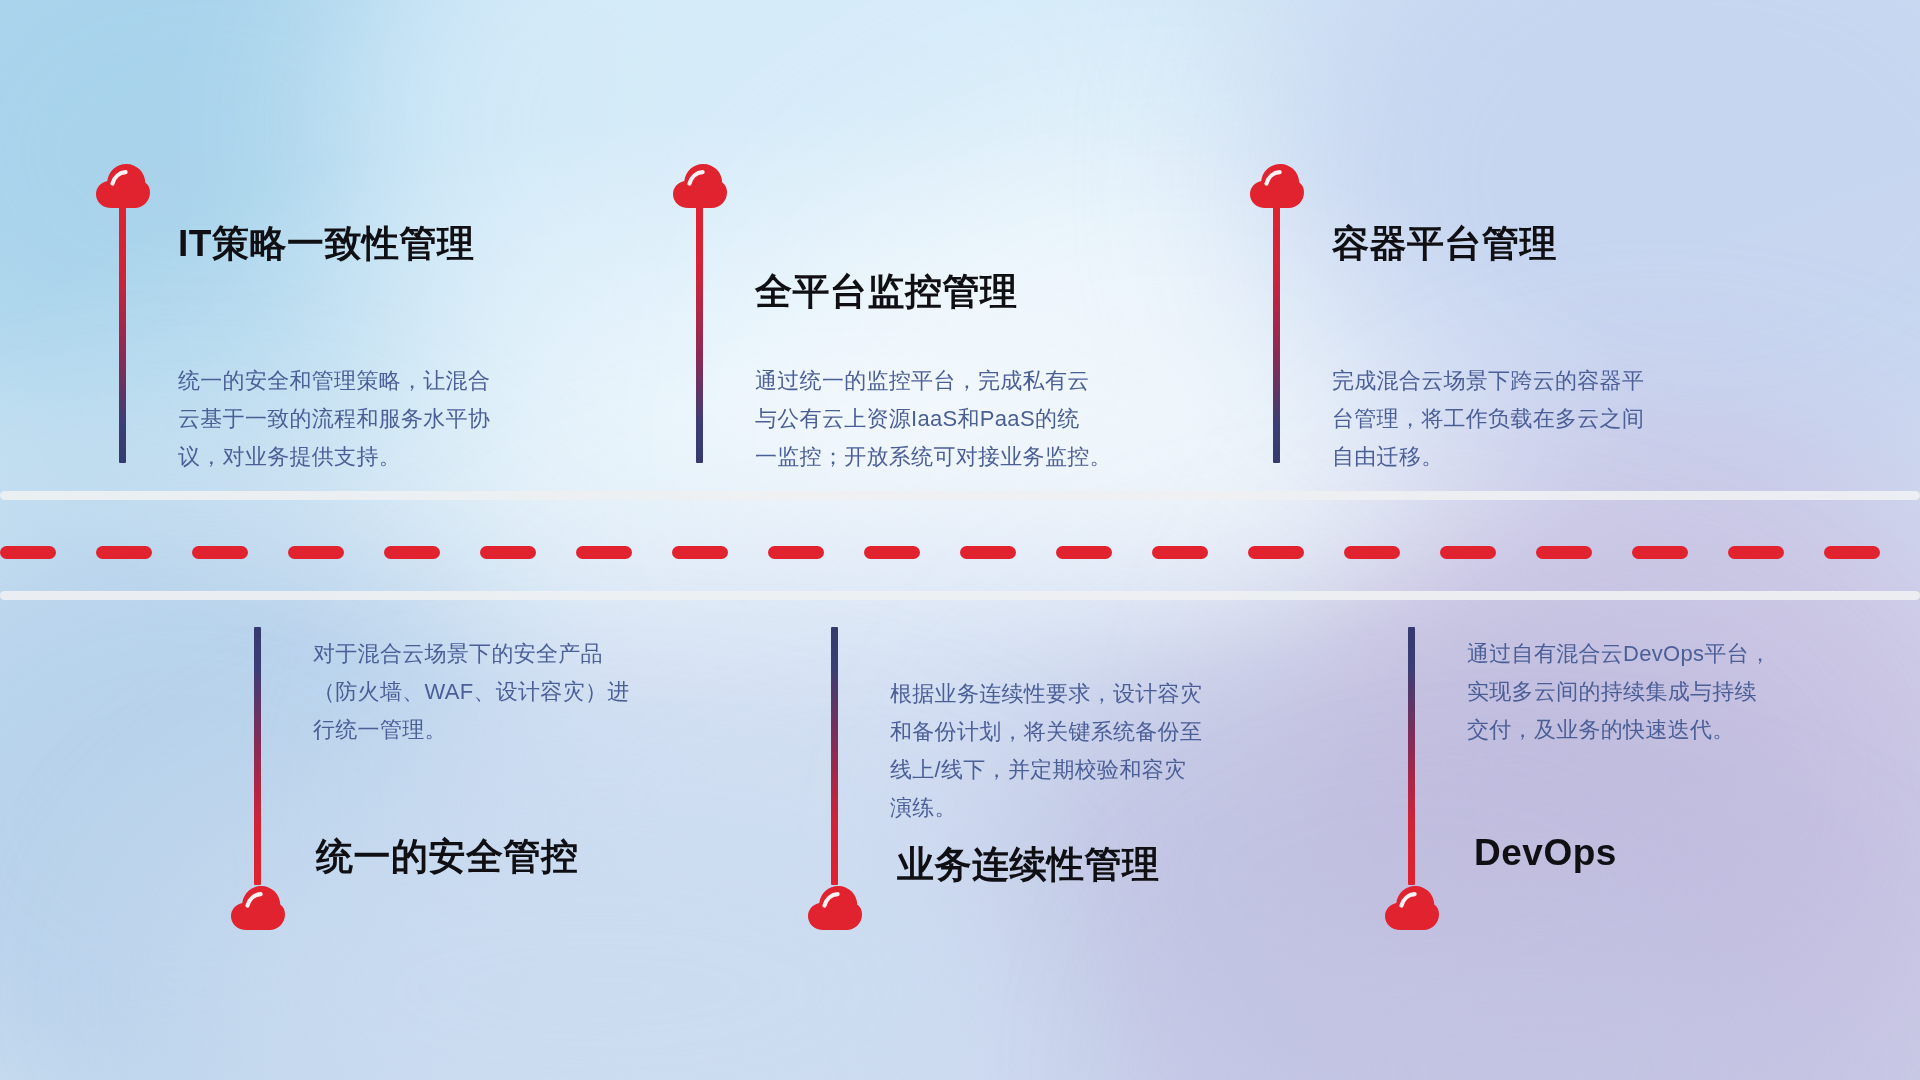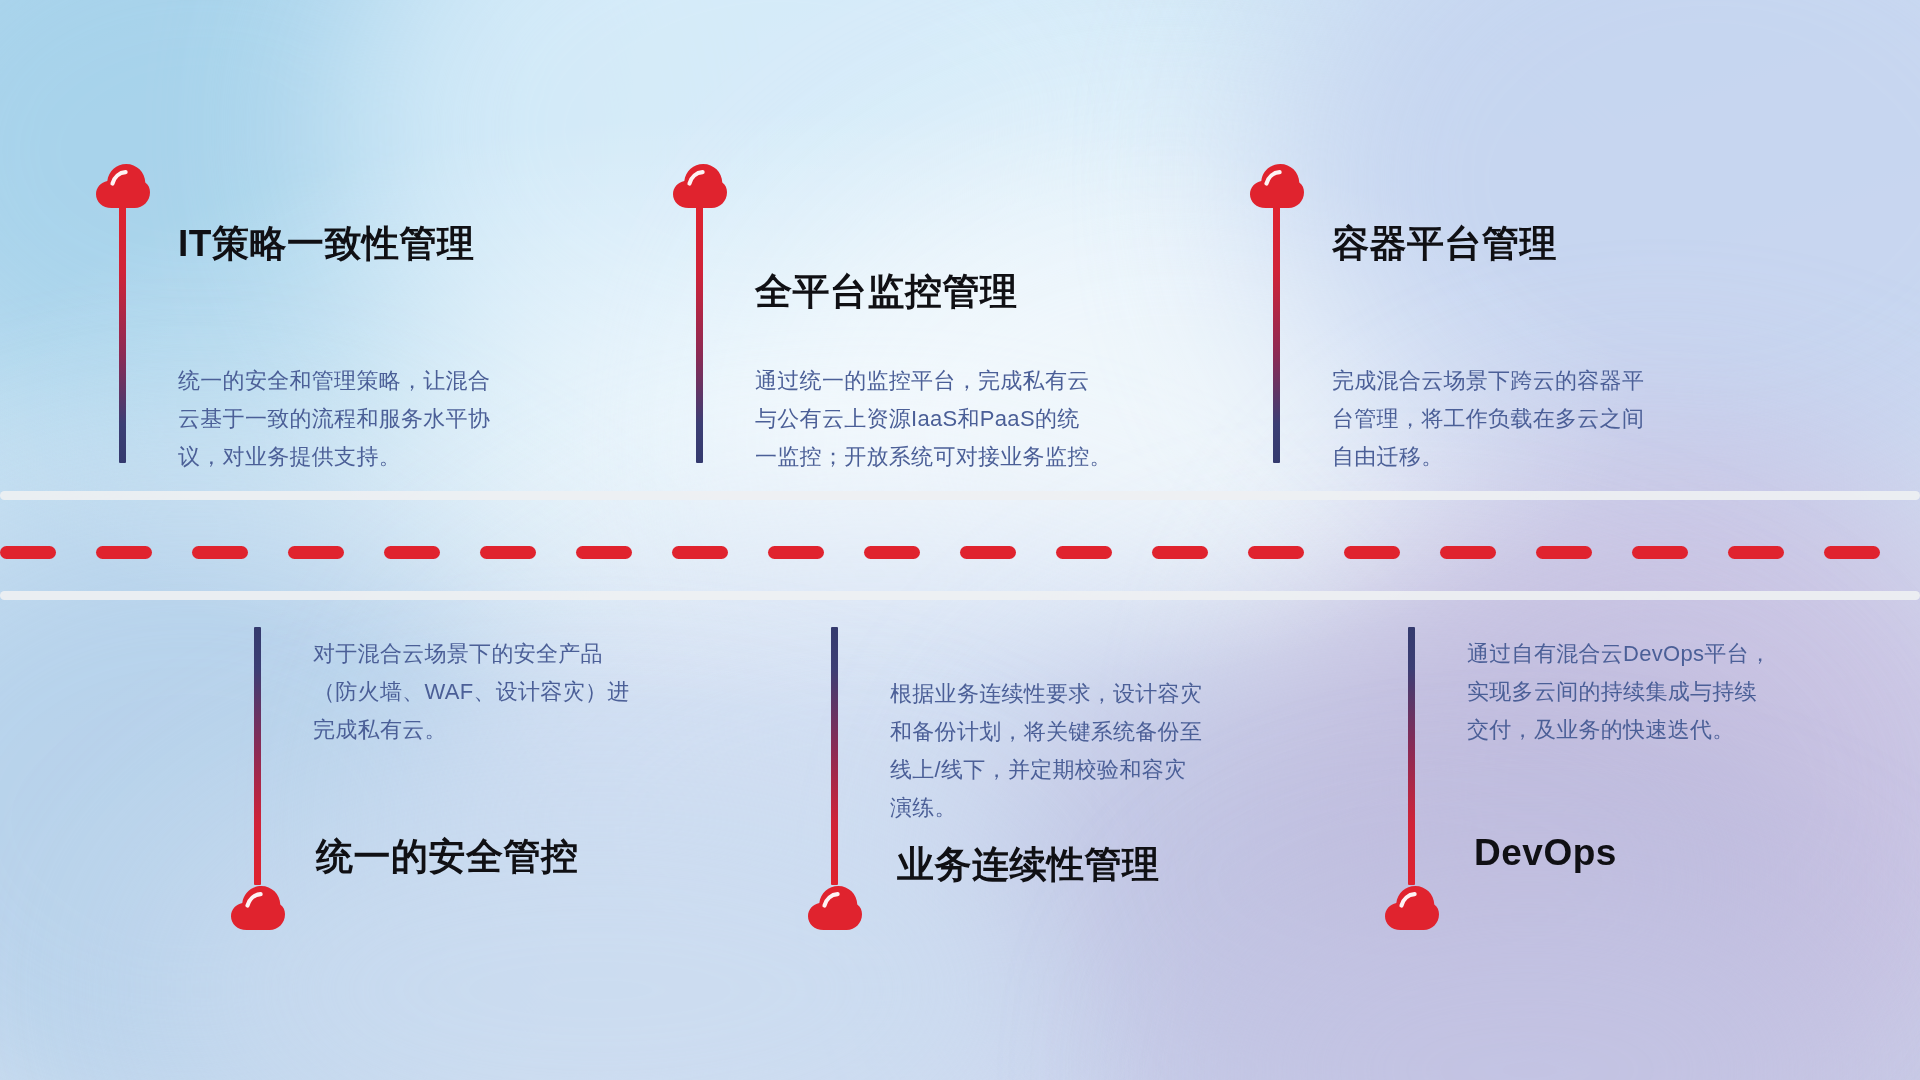--- a/index.html
+++ b/index.html
@@ -145,21 +145,21 @@
         <div class="dash-seg"></div>
       </div>
     <div class="road-line" style="top:591px;"></div>
   </div>
 
   <div class="col">
     <div class="pin pin-bot" style="left:254px;top:627px;height:258px;"></div>
     <div class="body" style="left:313px;top:635px;width:440px;">
       <span>对于混合云场景下的安全产品</span>
       <span>（防火墙、WAF、设计容灾）进</span>
-      <span>完成私有云。</span>
+      <span>行统一管理。</span>
     </div>
     <div class="heading" style="left:316px;top:832px;">统一的安全管控</div>
     <svg class="cloud" style="left:230px;top:885px;" viewBox="0 0 56 46">
       <path d="M16.5 45 C7.4 45 1 38.8 1 31.2 C1 24.6 5.9 19.2 12.3 18 C13.4 8.1 21.6 1 31.3 1 C41.6 1 50 9.2 50.3 19.4 C53.6 21.6 55 25.2 55 29.2 C55 37.9 48.2 45 39.6 45 Z" fill="#e0232e"></path>
       <path d="M17.5 20.5 C19.3 13.8 24.5 9.6 30.6 9.2" fill="none" stroke="#ffffff" stroke-width="4.2" stroke-linecap="round" opacity="0.95"></path>
     </svg>
   </div>
 
   <div class="col">
     <div class="pin pin-bot" style="left:831px;top:627px;height:258px;"></div>

